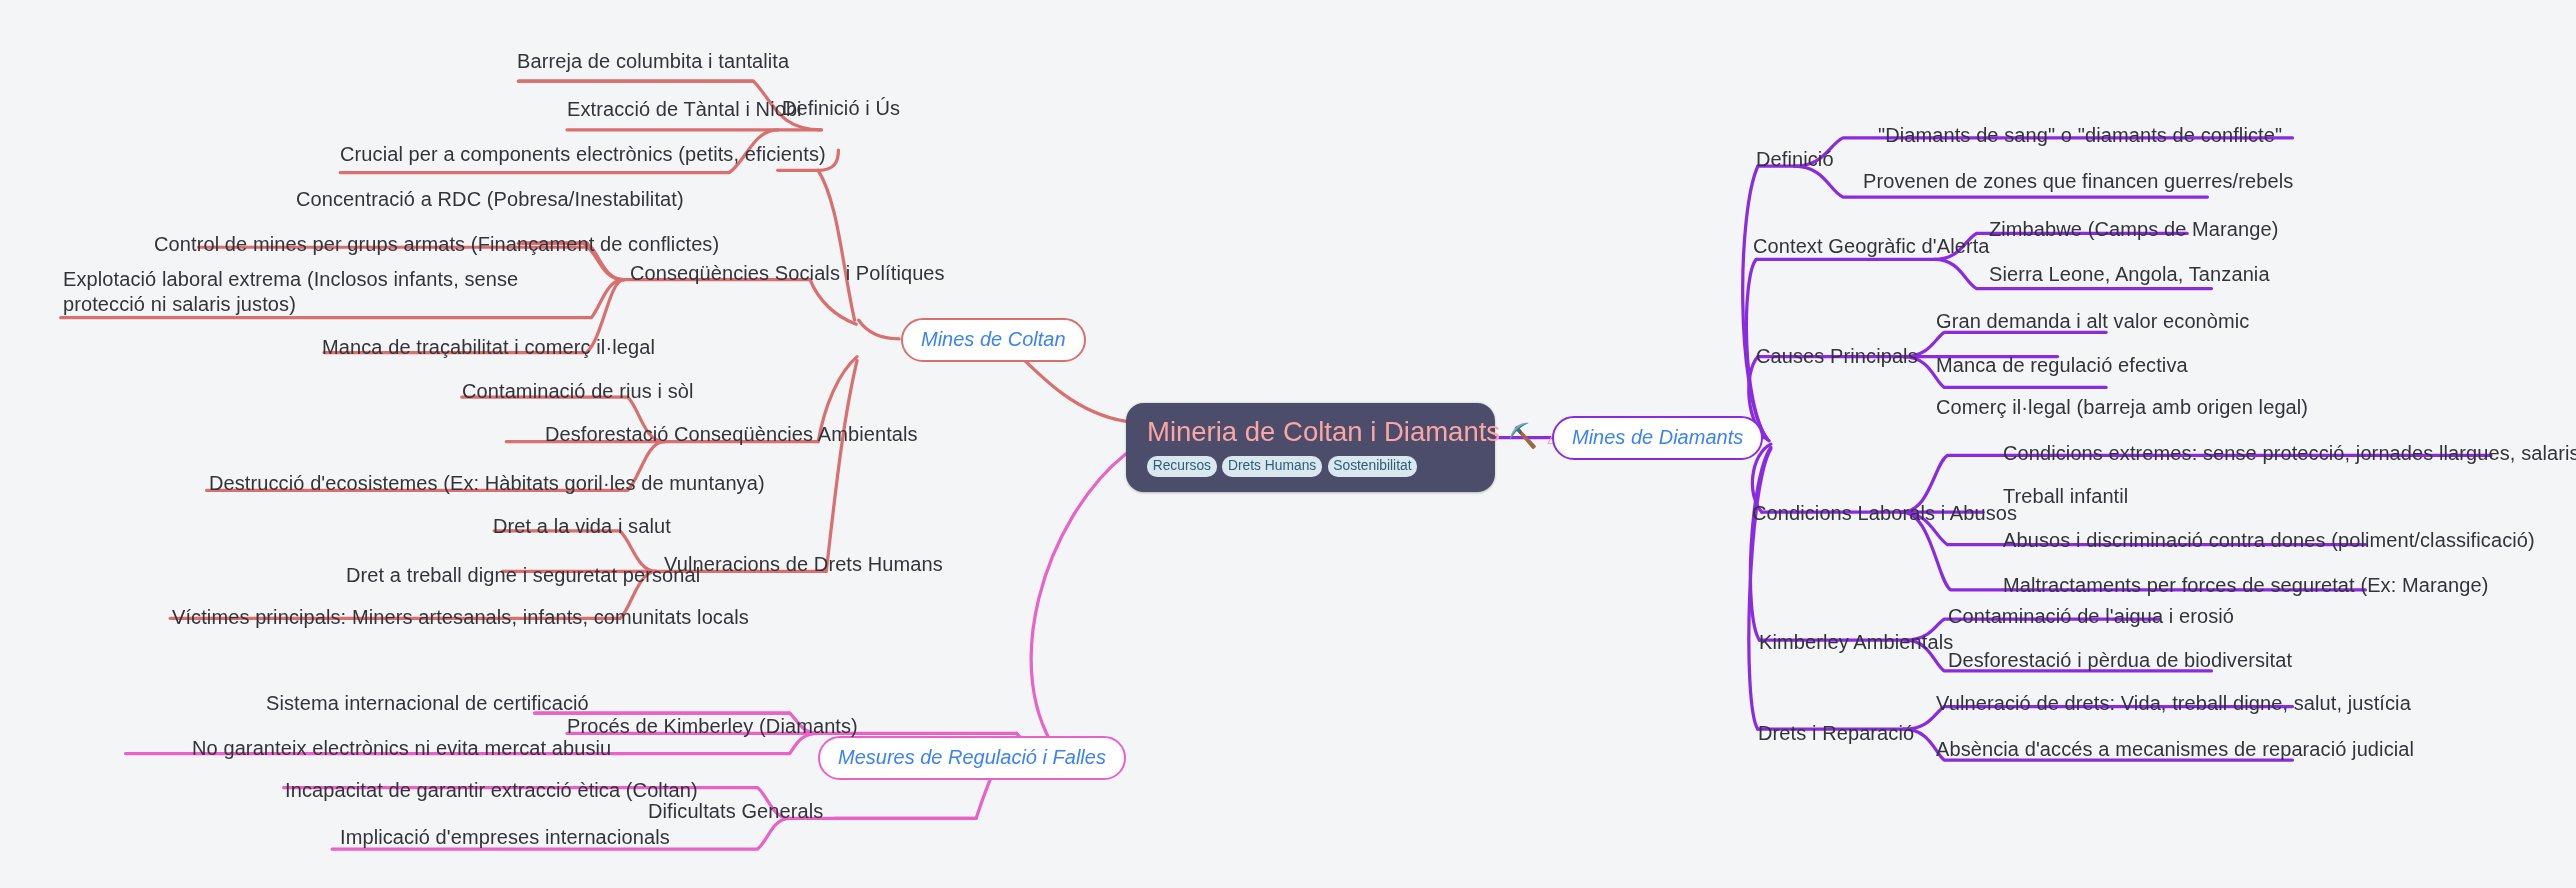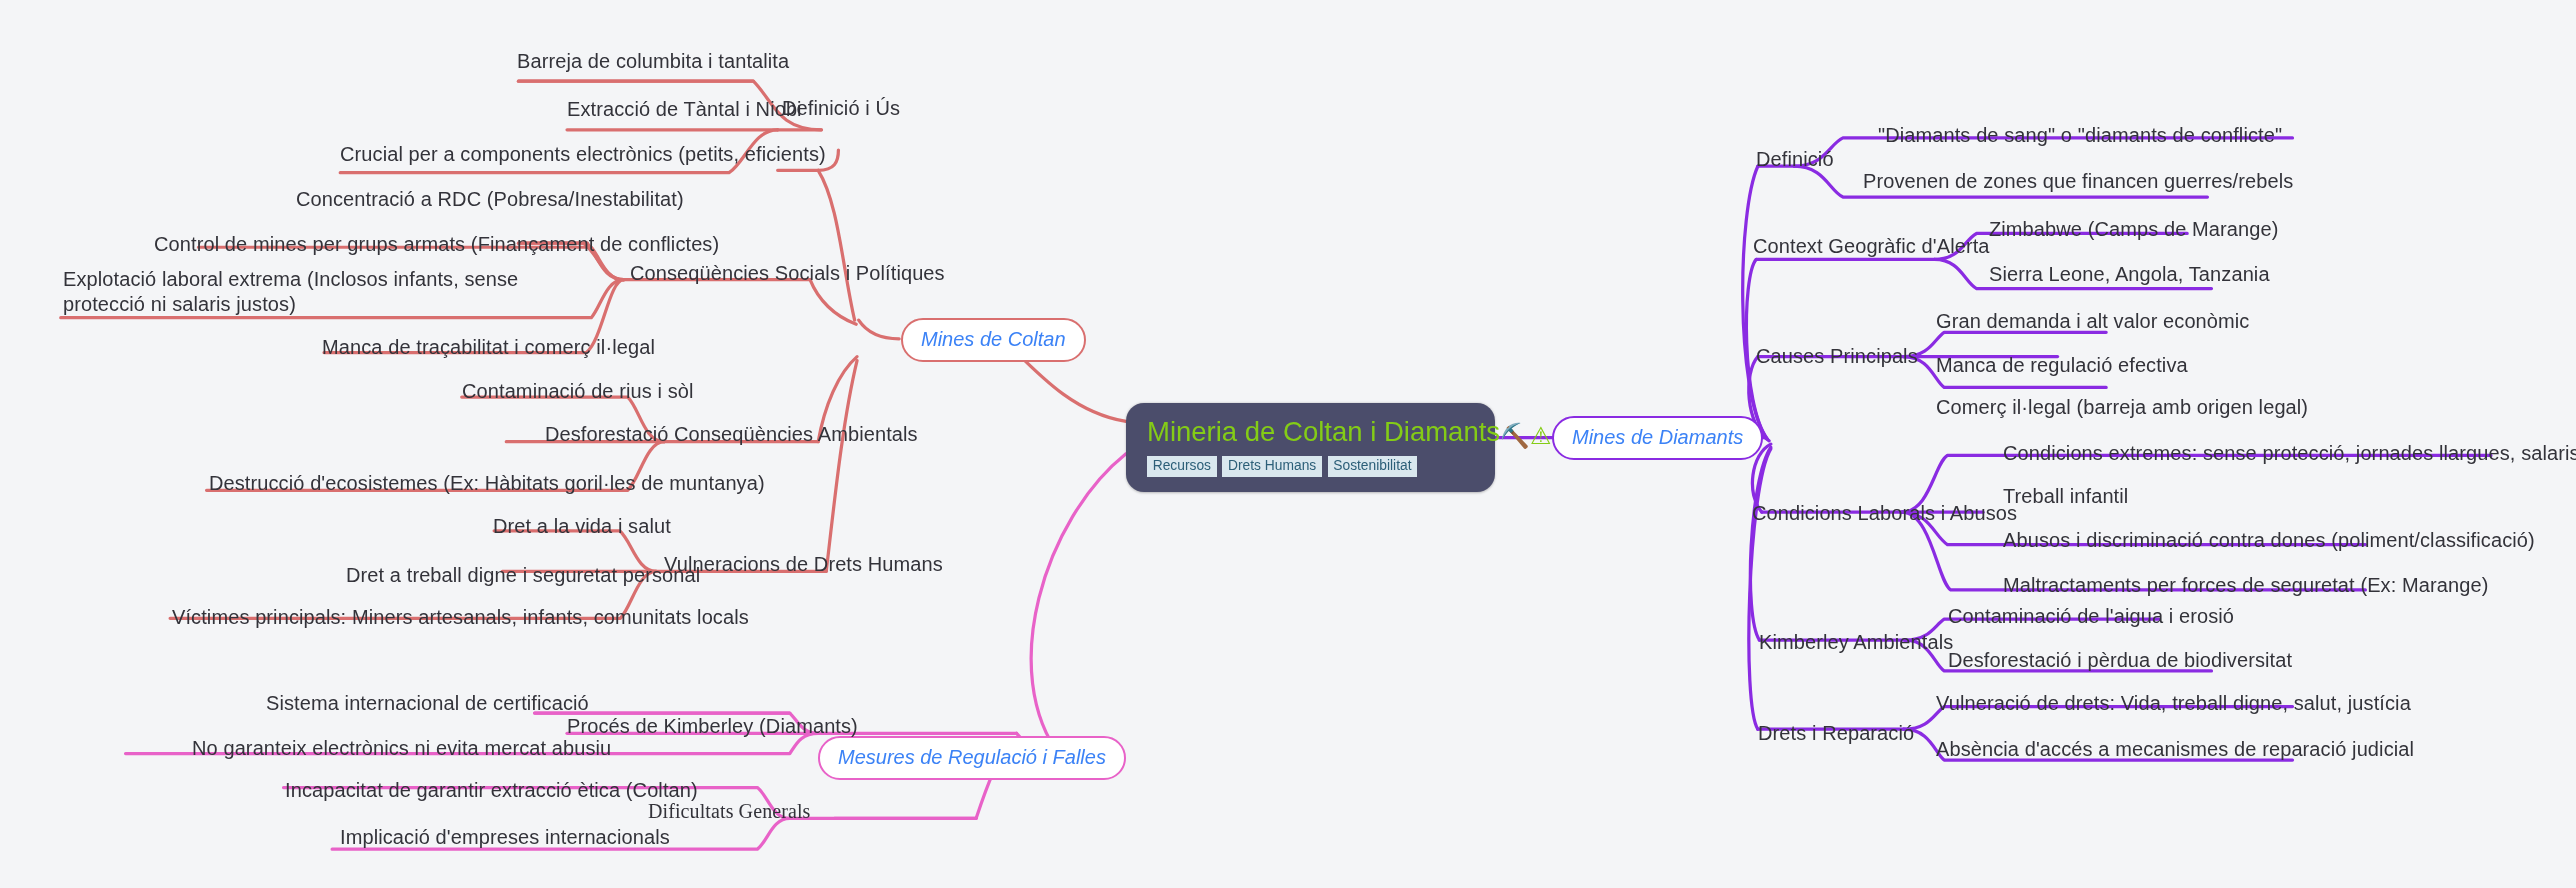--- a/index.html
+++ b/index.html
@@ -28,36 +28,36 @@
   .root{
     position:absolute;
     background:#4a4c६c;
     background:#4b4d6b;
     border-radius:18px;
     padding:13px 21px 14.6px 21px;
     box-sizing:border-box;
     box-shadow:0 0.8px 2.4px rgba(0,0,0,.25);
   }
   .root-title{
-    color:#84cc16;
+    color:#fca5a5;
     font-size:27.5px;
     line-height:32px;
     white-space:nowrap;
     display:flex;
     align-items:flex-end;
-    gap:0;
+    gap:8px;
   }
   .root-tags{margin-top:8px;display:flex;gap:5.7px;}
   .tag{
     background:#d9e7ee;
     color:#2c5f78;
     font-size:13.8px;
     line-height:13.8px;
     padding:3.2px 5.7px 4px 5.7px;
-    border-radius:0;
+    border-radius:10px;
     white-space:nowrap;
   }
   .emoji{font-size:24px;line-height:24px;}
 
   
   .pill{
     position:absolute;
     background:#ffffff;
     border:2.4px solid #d96f6f;
     border-radius:23px;
@@ -200,21 +200,21 @@
 
   <div class="node" style="left:462px;top:379px;">Contaminació de rius i sòl</div>
   <div class="node" style="left:545px;top:422px;">Desforestació</div>
   <div class="node" style="left:209px;top:471px;">Destrucció d'ecosistemes (Ex: Hàbitats goril·les de muntanya)</div>
 
   <div class="node" style="left:493px;top:514px;">Dret a la vida i salut</div>
   <div class="node" style="left:346px;top:563px;">Dret a treball digne i seguretat personal</div>
   <div class="node" style="left:172px;top:605px;">Víctimes principals: Miners artesanals, infants, comunitats locals</div>
 
   <div class="node" style="left:567px;top:714px;">Procés de Kimberley (Diamants)</div>
-  <div class="node" style="left:648px;top:799px;font-family:Liberation Serif, serif;">Dificultats Generals</div>
+  <div class="node" style="left:648px;top:799px;">Dificultats Generals</div>
 
   <div class="node" style="left:266px;top:691px;">Sistema internacional de certificació</div>
   <div class="node" style="left:192px;top:736px;">No garanteix electrònics ni evita mercat abusiu</div>
   <div class="node" style="left:285px;top:778px;">Incapacitat de garantir extracció ètica (Coltan)</div>
   <div class="node" style="left:340px;top:825px;">Implicació d'empreses internacionals</div>
 
   <div class="node" style="left:1756px;top:147px;">Definició</div>
   <div class="node" style="left:1753px;top:234px;">Context Geogràfic d'Alerta</div>
   <div class="node" style="left:1756px;top:344px;">Causes Principals</div>
   <div class="node" style="left:1752px;top:501px;">Condicions Laborals i Abusos</div>

